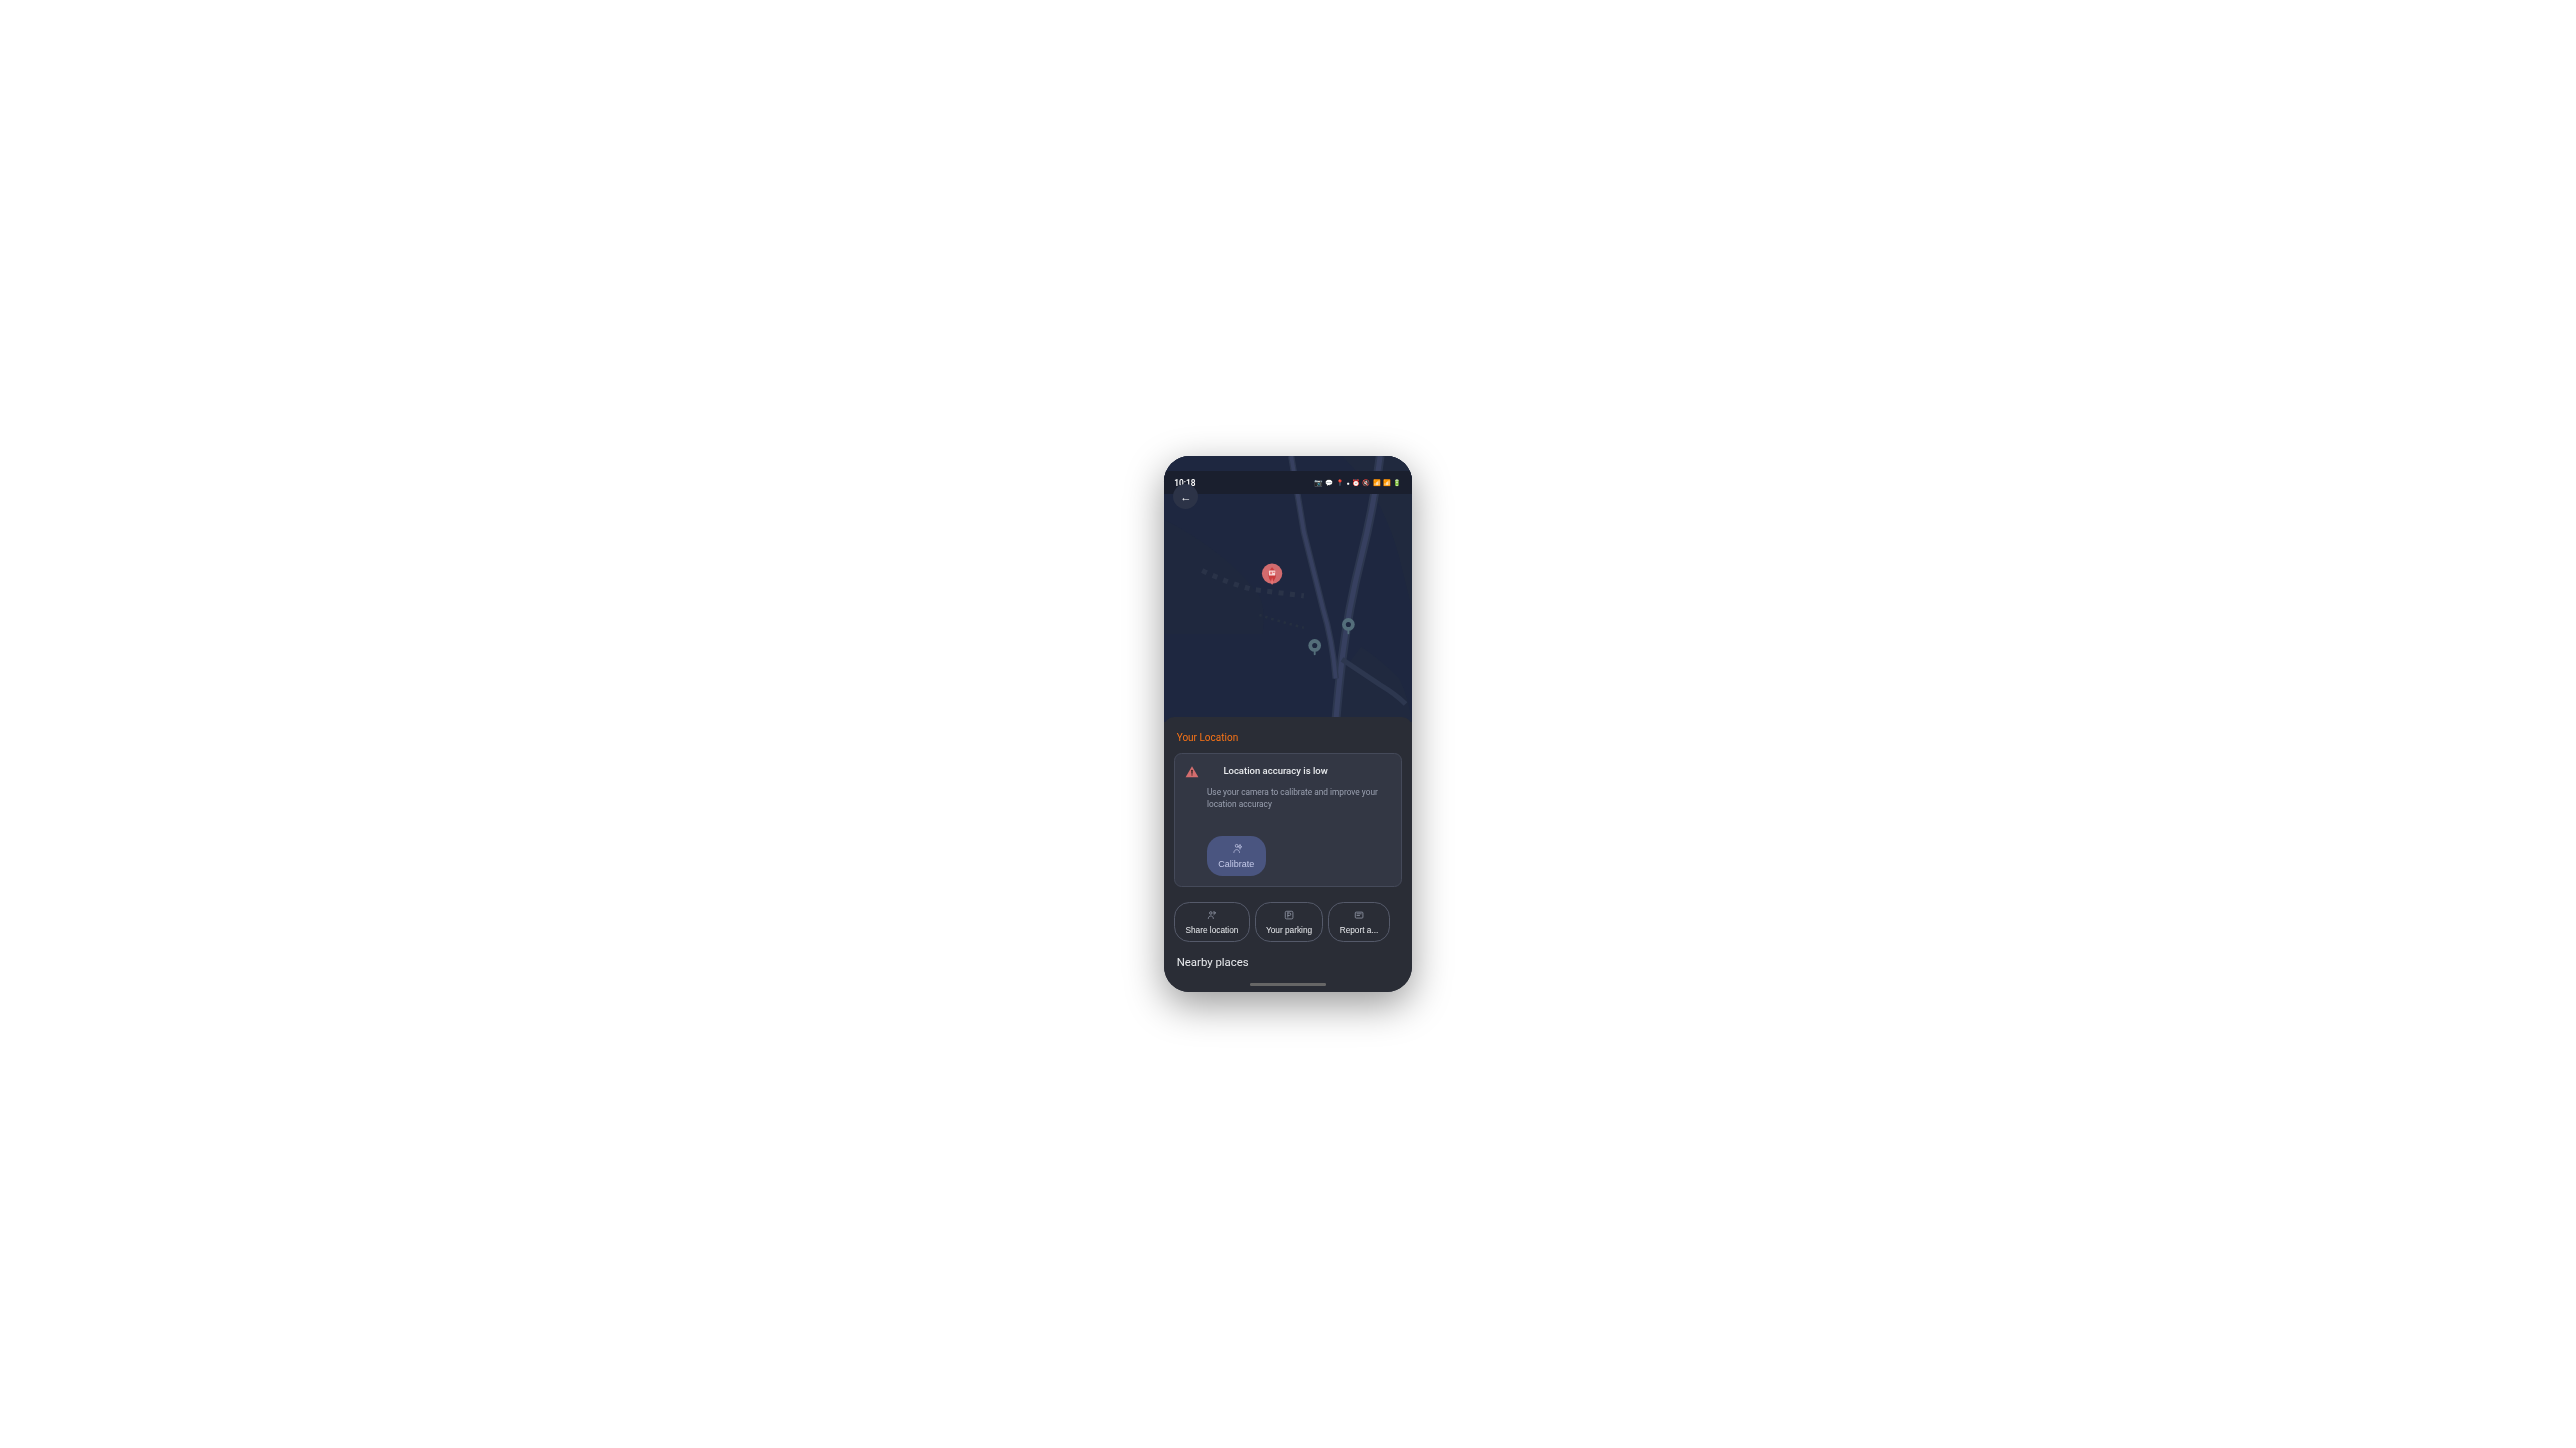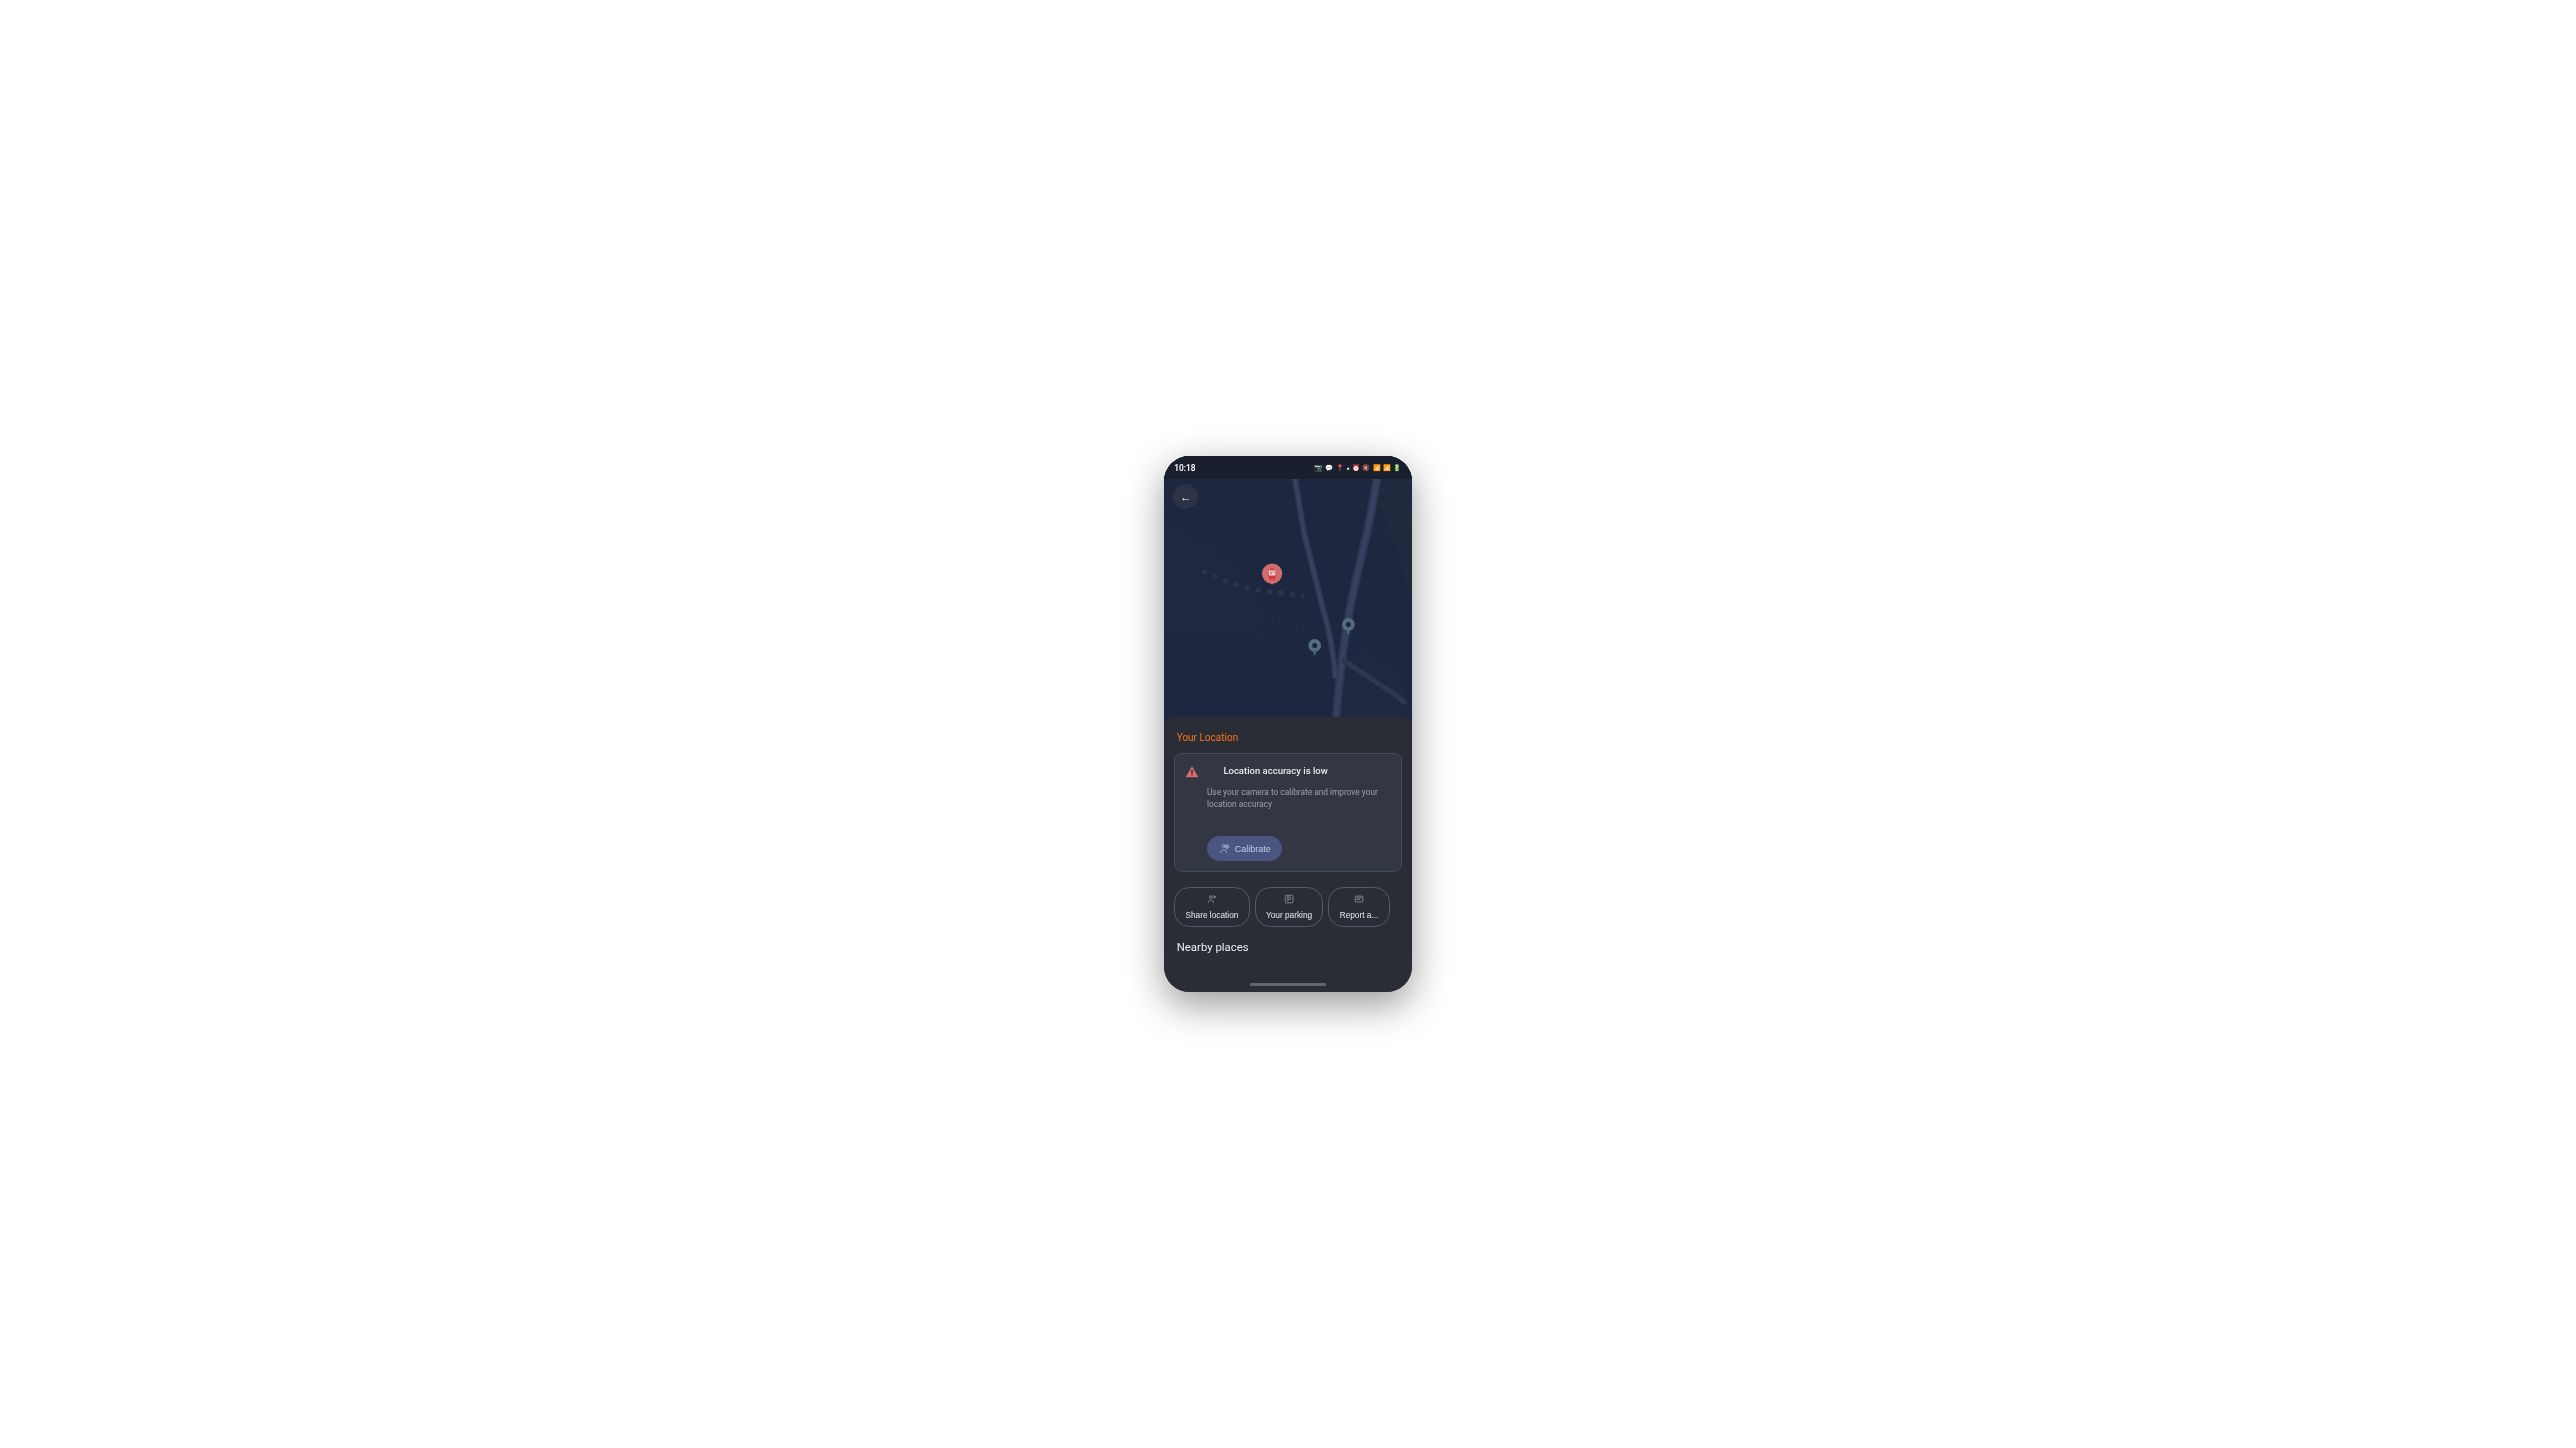--- a/index.html
+++ b/index.html
@@ -25,21 +25,21 @@
 
     
     .status-bar {
       height: 23px;
       background: #1a1f2e;
       display: flex;
       align-items: center;
       justify-content: space-between;
       padding: 0 10.2px;
       position: absolute;
-      top: 0;
+      top: 15px;
       left: 0;
       right: 0;
       z-index: 10;
     }
 
     .status-time {
       color: #fff;
       font-size: 8.3px;
       font-weight: 600;
     }
@@ -171,20 +171,21 @@
     .calibrate-button {
       margin-left: 21.6px;
       display: inline-flex;
       align-items: center;
       gap: 5.1px;
       background: #4a5580;
       border-radius: 15.3px;
       padding: 6.4px 11.4px;
       cursor: pointer;
       border: none;
+      flex-direction: column;
     }
 
     .calibrate-button-icon {
       width: 11.4px;
       height: 11.4px;
     }
 
     .calibrate-button-text {
       color: #c5cae9;
       font-size: 9px;

